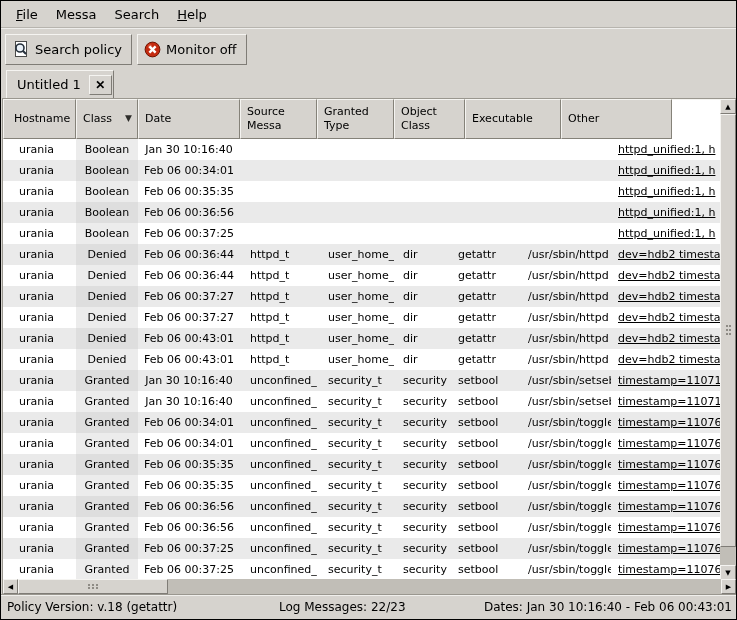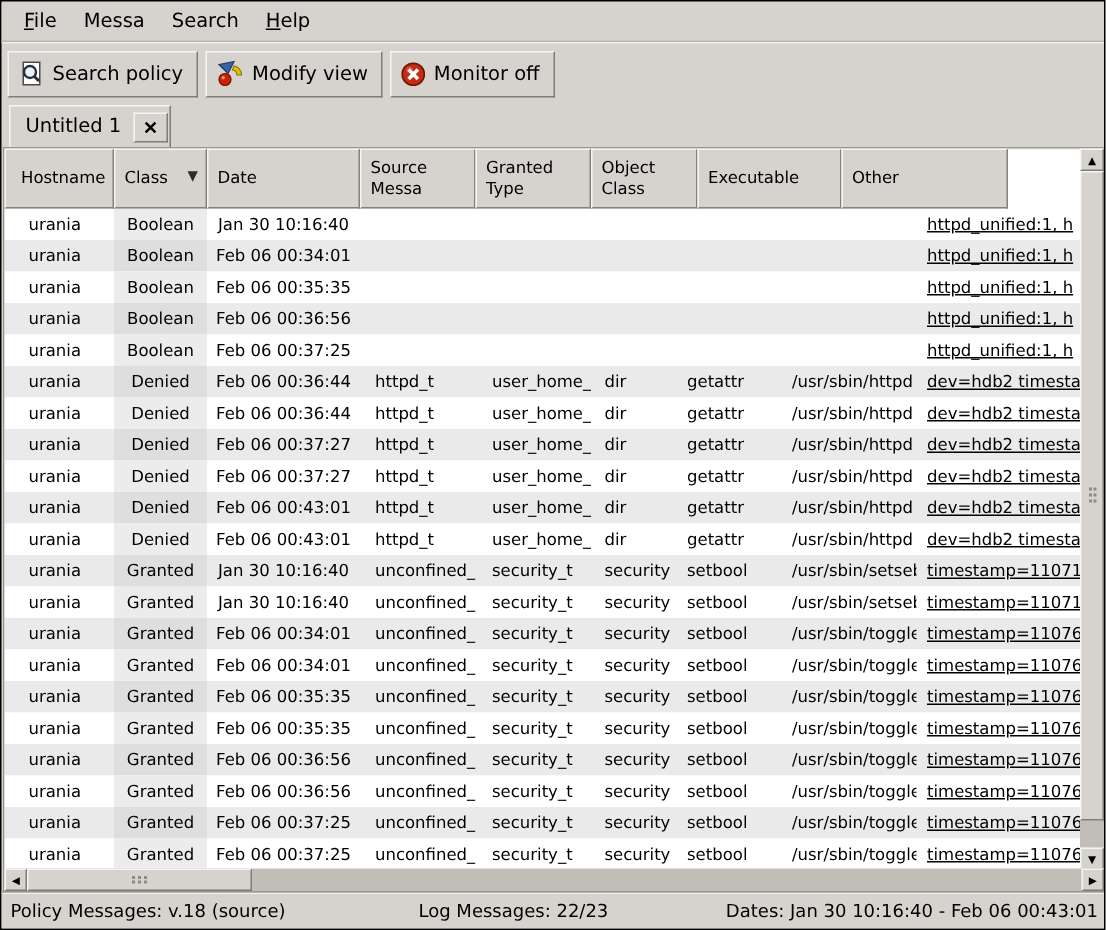--- a/index.html
+++ b/index.html
@@ -160,31 +160,20 @@
         <svg width="18" height="18" viewBox="0 0 18 18">
           <rect x="3.5" y="1.5" width="11" height="15" fill="#ffffff" stroke="#4a4a4a"></rect>
           <circle cx="8" cy="8" r="4" fill="#e9f0f7" stroke="#26303c" stroke-width="1.6"></circle>
           <line x1="10.8" y1="10.8" x2="14" y2="14" stroke="#26303c" stroke-width="2"></line>
         </svg>
       </span>
       <span>Search policy</span>
     </button>
     <button class="tbtn">
       <span>
-        <svg width="19" height="18" viewBox="0 0 19 18">
-          <path d="M12,4 a6,6 0 0 1 5,6 l-3,0 a3.4,3.4 0 0 0 -3,-3.4 z" fill="#e8c000" stroke="#8a7200" stroke-width="0.7"></path>
-          <polygon points="2,3 12,1 8,9" fill="#3465a4" stroke="#1d3a61" stroke-width="0.8"></polygon>
-          <circle cx="6" cy="13" r="4" fill="#cc2200" stroke="#771100" stroke-width="0.8"></circle>
-          <circle cx="4.8" cy="11.8" r="1.1" fill="#f29a88"></circle>
-        </svg>
-      </span>
-      <span>Modify view</span>
-    </button>
-    <button class="tbtn">
-      <span>
         <svg width="17" height="17" viewBox="0 0 17 17">
           <circle cx="8.5" cy="8.5" r="7.4" fill="#c42b10" stroke="#6e1503" stroke-width="1"></circle>
           <circle cx="6" cy="5.5" r="2.2" fill="#dd6044" opacity="0.7"></circle>
           <line x1="5.4" y1="5.4" x2="11.6" y2="11.6" stroke="#ffffff" stroke-width="2.4"></line>
           <line x1="11.6" y1="5.4" x2="5.4" y2="11.6" stroke="#ffffff" stroke-width="2.4"></line>
         </svg>
       </span>
       <span>Monitor off</span>
     </button>
   </div>
@@ -481,18 +470,18 @@
       <div class="thumb">
           <span class="grip"></span>
         </div>
       <div class="sbtn right">
           <span>▶</span>
         </div>
     </div>
   </div>
 
   <div class="statusbar">
-    <span class="sb-left">Policy Messages: v.18 (source)</span>
+    <span class="sb-left">Policy Version: v.18 (getattr)</span>
     <span class="sb-center">Log Messages: 22/23</span>
     <span class="sb-right">Dates: Jan 30 10:16:40 - Feb 06 00:43:01</span>
   </div>
 
 </div>
 
 </body></html>

